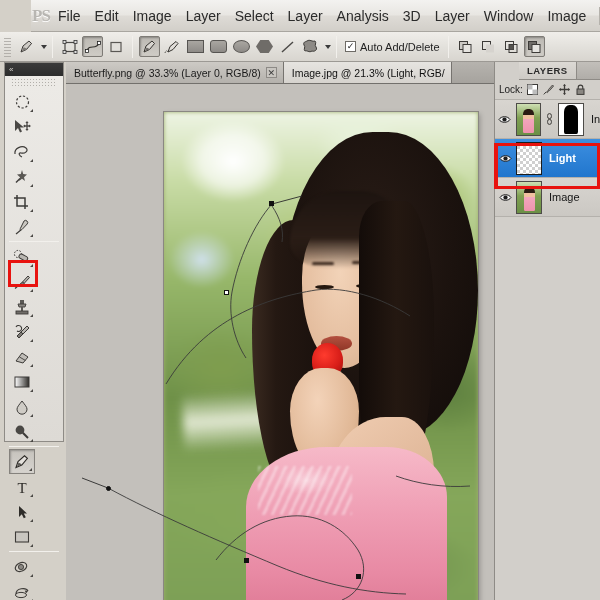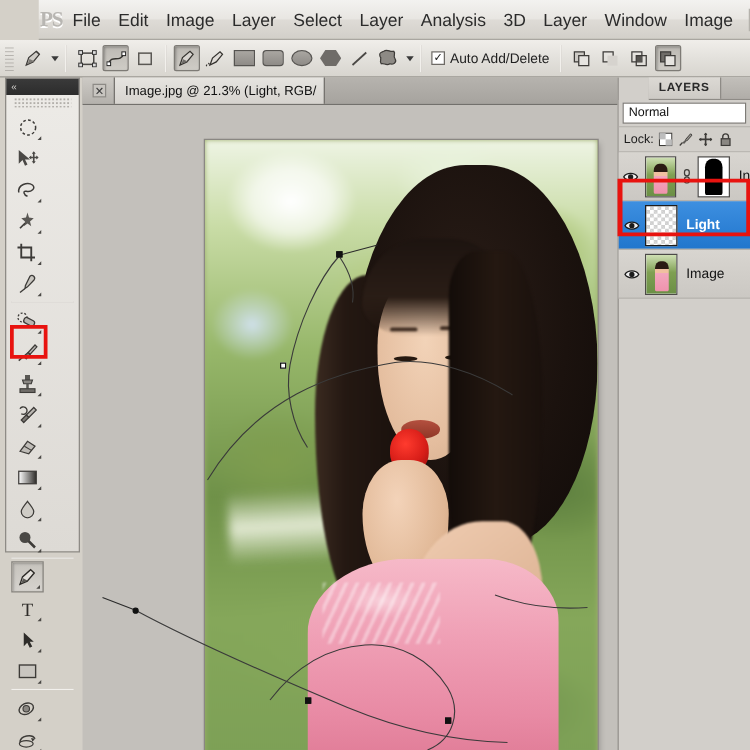--- a/index.html
+++ b/index.html
@@ -440,20 +440,21 @@
     <div class="ob-btn sunk">
       <svg width="16" height="14" viewBox="0 0 16 14">
         <rect x="2.5" y="1.5" width="8" height="8" fill="#6f6c68" stroke="#3d3b38" stroke-width="1"></rect>
         <rect x="6" y="4.5" width="8" height="8" fill="#e6e4e0" stroke="#3d3b38" stroke-width="1"></rect>
       </svg>
     </div>
   </div>
 
   <div class="tabbar">
     <div class="tab">
+      <span>Butterfly.png @ 33.3% (Layer 0, RGB/8)</span>
       <span class="tab-close">✕</span>
     </div>
     <div class="tab active">
       <span>Image.jpg @ 21.3% (Light, RGB/</span>
     </div>
   </div>
 
   <div class="toolbox">
     <div class="tb-header">
       <span>«</span>
@@ -670,23 +671,20 @@
     <div class="anchor" style="left:40px; top:402px; border-radius:50%;"></div>
     <div class="anchor" style="left:178px; top:474px;"></div>
     <div class="anchor" style="left:290px; top:490px;"></div>
   </div>
 
   <div class="dock">
     <div class="dock-tabstrip">
       <div class="dock-tab">LAYERS</div>
     </div>
 
-    <div class="blendrow">
-      <div class="blend-select">Normal</div>
-    </div>
 
     <div class="lockrow">
       <span>Lock:</span>
       <span class="lock-ico">
         <svg width="11" height="11" viewBox="0 0 11 11">
           <rect x="0.5" y="0.5" width="10" height="10" fill="#fff" stroke="#3d3b38" stroke-width="1"></rect>
           <rect x="0.5" y="0.5" width="5" height="5" fill="#bdbdbd"></rect>
           <rect x="5.5" y="5.5" width="5" height="5" fill="#bdbdbd"></rect>
         </svg>
       </span>

